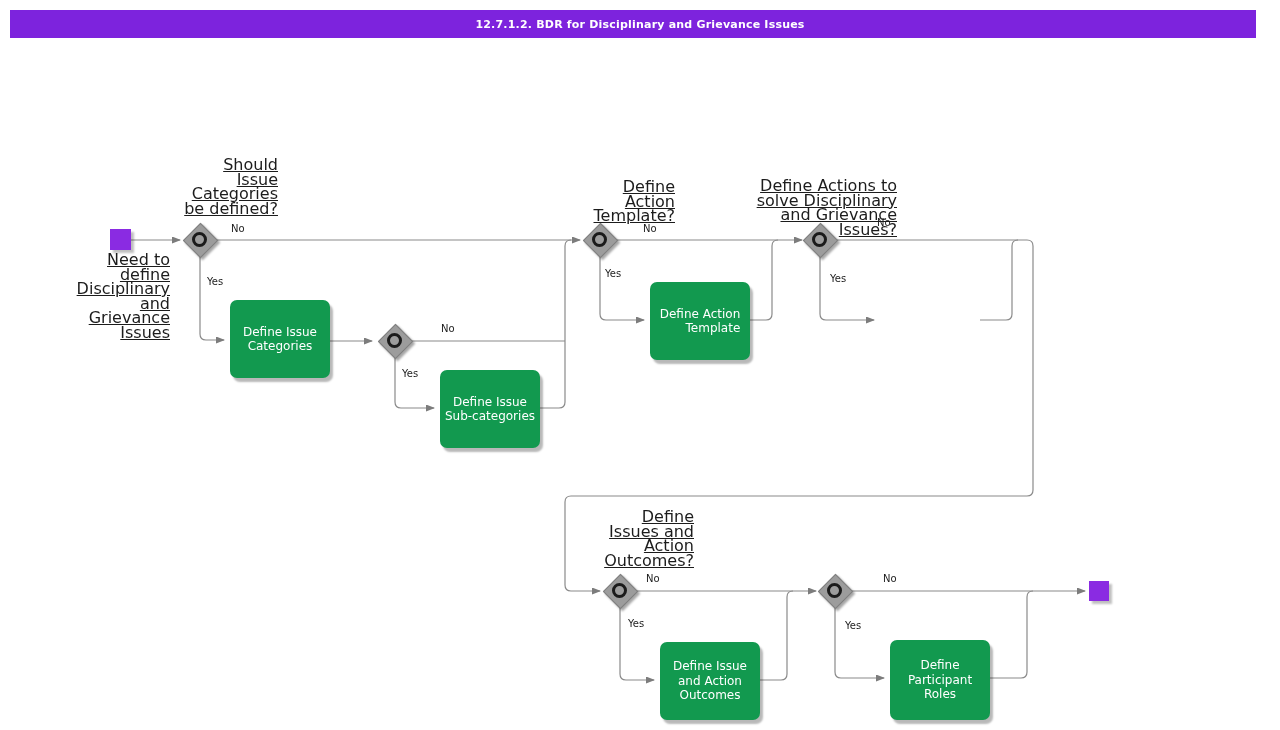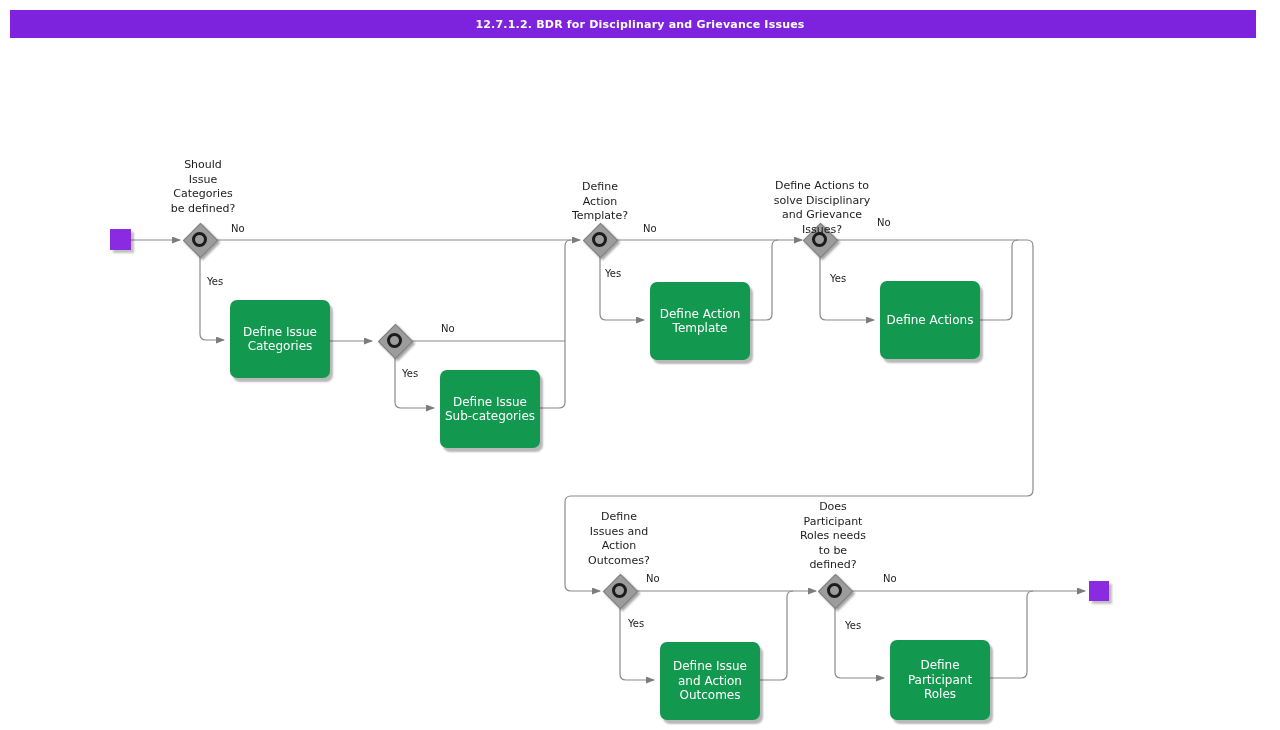--- a/index.html
+++ b/index.html
@@ -13,21 +13,21 @@
          box-shadow:3px 3px 2px rgba(0,0,0,0.25);}
   .gw{position:absolute;width:34px;height:34px;filter:drop-shadow(2px 2px 1px rgba(0,0,0,0.35));}
   .gw .d{position:absolute;left:5px;top:5px;width:23px;height:23px;transform:rotate(45deg);
          background:var(--c-gateway,#9c9c9c);border:1px solid #7f7f7f;}
   .gw .r{position:absolute;left:9px;top:9px;width:9px;height:9px;border:3.5px solid #1b1b1b;
          border-radius:50%;background:transparent;}
   .task{position:absolute;background:var(--c-task,#12994f);color:#ffffff;border-radius:7px;
         display:flex;align-items:center;justify-content:center;text-align:center;
         white-space:pre-line;font-size:12px;line-height:14.5px;
         box-shadow:3px 4px 2px rgba(0,0,0,0.28);}
-  .lbl{position:absolute;font-size:11px;line-height:14.5px;white-space:pre-line;text-align:center;}
+  .lbl{position:absolute;font-size:16px;line-height:14.5px;white-space:pre-line;text-align:right;text-decoration:underline;}
   .yn{position:absolute;font-size:10px;line-height:12px;}
 </style>
 </head>
 <body>
 
 <div class="stage">
 
   <div class="titlebar">
     <span>12.7.1.2. BDR for Disciplinary and Grievance Issues</span>
   </div>
@@ -55,20 +55,26 @@
       <path d="M620 608 V674 Q620 680 626 680 H654" marker-end="url(#arw)"></path>
       <path d="M760 680 H781 Q787 680 787 674 V597 Q787 591 793 591"></path>
       <path d="M637 591 H816" marker-end="url(#arw)"></path>
       <path d="M835 608 V672 Q835 678 841 678 H884" marker-end="url(#arw)"></path>
       <path d="M990 678 H1021 Q1027 678 1027 672 V597 Q1027 591 1033 591"></path>
       <path d="M852 591 H1085" marker-end="url(#arw)"></path>
     </g>
   </svg>
 
   <div class="event" style="left:110px;top:229px;"></div>
+  <div class="lbl" style="left:70px;top:253px;width:100px;">Need to
+define
+Disciplinary
+and
+Grievance
+Issues</div>
   <div class="event" style="left:1089px;top:581px;width:20px;height:20px;"></div>
 
   <div class="gw" style="left:183px;top:223px;">
     <div class="d"></div>
     <div class="r"></div>
   </div>
   <div class="lbl" style="left:128px;top:158px;width:150px;">Should
 Issue
 Categories
 be defined?</div>
@@ -111,34 +117,28 @@
 Issues and
 Action
 Outcomes?</div>
   <div class="yn" style="left:646px;top:573px;">No</div>
   <div class="yn" style="left:628px;top:618px;">Yes</div>
 
   <div class="gw" style="left:818px;top:574px;">
     <div class="d"></div>
     <div class="r"></div>
   </div>
-  <div class="lbl" style="left:758px;top:500px;width:150px;">Does
-Participant
-Roles needs
-to be
-defined?</div>
   <div class="yn" style="left:883px;top:573px;">No</div>
   <div class="yn" style="left:845px;top:620px;">Yes</div>
 
   <div class="task" style="left:230px;top:300px;width:100px;height:78px;">Define Issue
 Categories</div>
   <div class="task" style="left:440px;top:370px;width:100px;height:78px;">Define Issue
 Sub-categories</div>
-  <div class="task" style="left:650px;top:282px;width:100px;height:78px;">Define Action
+  <div class="task" style="left:650px;top:282px;width:100px;height:78px;text-align:right;">Define Action
 Template</div>
-  <div class="task" style="left:880px;top:281px;width:100px;height:78px;">Define Actions</div>
   <div class="task" style="left:660px;top:642px;width:100px;height:78px;">Define Issue
 and Action
 Outcomes</div>
   <div class="task" style="left:890px;top:640px;width:100px;height:80px;">Define
 Participant Roles</div>
 
 </div>
 
 </body></html>

